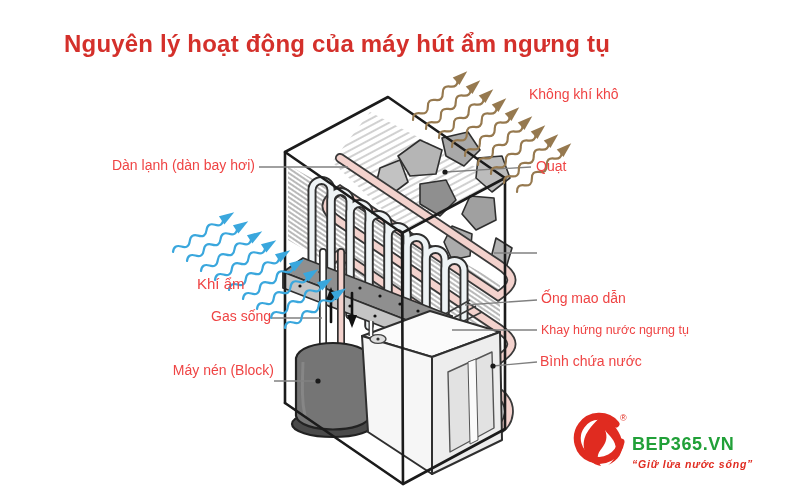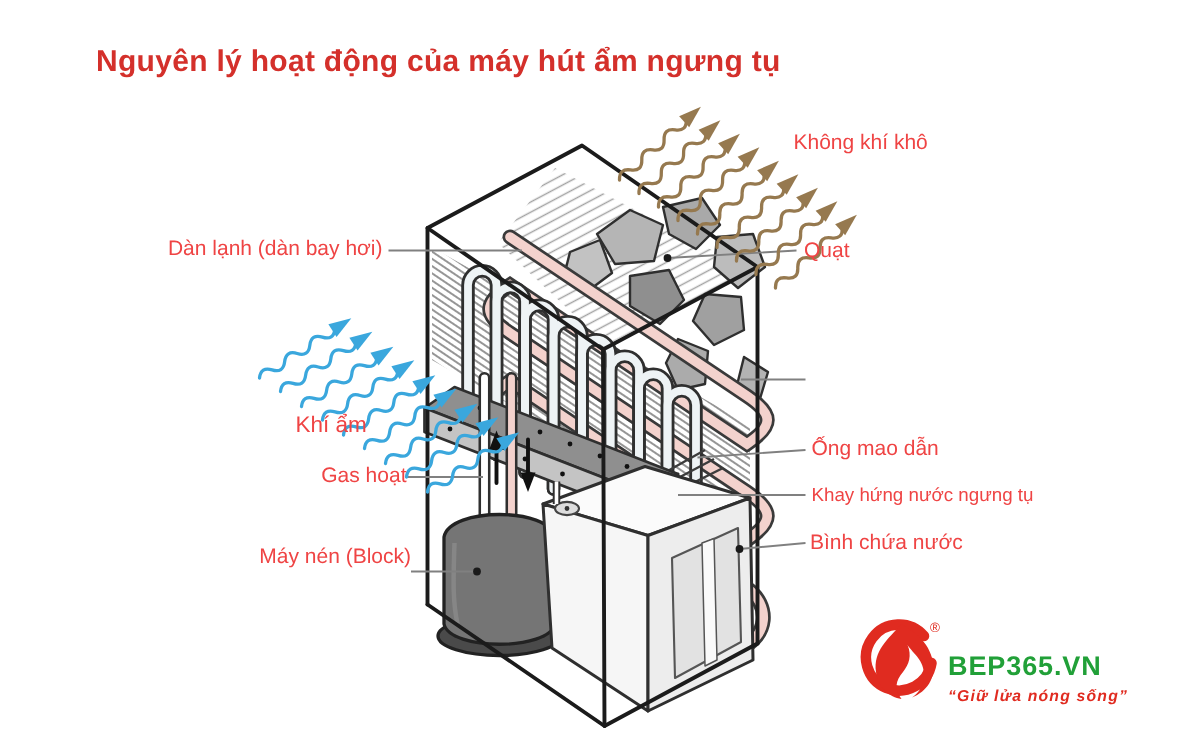--- a/index.html
+++ b/index.html
@@ -1,18 +1,18 @@
 <!DOCTYPE html>
 <html><head>
 <meta charset="utf-8">
 <style>
   html,body{margin:0;padding:0;background:#fff;}
   .canvas{position:relative;width:800px;height:500px;background:#ffffff;overflow:hidden;
           font-family:"Liberation Sans",sans-serif;}
-  .title{position:absolute;left:64px;top:30px;font-size:20px;font-weight:800;
+  .title{position:absolute;left:64px;top:30px;font-size:24px;font-weight:800;
          color:#d4302b;letter-spacing:.2px;white-space:nowrap;}
   .diagram-svg{position:absolute;left:0;top:0;}
   .lbl{position:absolute;font-size:14px;color:#ef4444;white-space:nowrap;line-height:1.1;}
   .lbl.small{font-size:12.5px;}
   .lbl.big{font-size:15px;}
   .lbl.r{text-align:right;}
   .logo{position:absolute;left:572px;top:412px;display:flex;align-items:flex-end;}
   .logo .txt{margin-left:6px;margin-top:10px;}
   .brand{font-size:18px;font-weight:800;color:#21a038;letter-spacing:.6px;line-height:1;}
   .tagline{font-size:10.5px;font-weight:700;font-style:italic;color:#e02b20;
@@ -196,31 +196,31 @@
       <use xlink:href="#wavy-arrow" href="#wavy-arrow" transform="translate(504,183) rotate(-42)"></use>
       <use xlink:href="#wavy-arrow" href="#wavy-arrow" transform="translate(517,192) rotate(-42)"></use>
     </g>
   </svg>
 
   <div class="lbl" style="left:529px;top:87px">Không khí khô</div>
   <div class="lbl r" style="right:545px;top:158px">Dàn lạnh (dàn bay hơi)</div>
   <div class="lbl" style="left:536px;top:159px">Quạt</div>
   <div class="lbl big" style="left:197px;top:276px">Khí ẩm</div>
   <div class="lbl" style="left:541px;top:291px">Ống mao dẫn</div>
-  <div class="lbl r" style="right:529px;top:309px">Gas hoạt</div>
+  <div class="lbl r" style="right:529px;top:309px">Gas sống</div>
   <div class="lbl small" style="left:541px;top:324px">Khay hứng nước ngưng tụ</div>
   <div class="lbl r" style="right:526px;top:363px">Máy nén (Block)</div>
   <div class="lbl" style="left:540px;top:354px">Bình chứa nước</div>
 
   <div class="logo">
     <svg width="54" height="58" viewBox="0 0 54 58">
       <path d="M44,12 A22,22 0 1 0 49,30" fill="none" stroke="#e02b20" stroke-width="7" stroke-linecap="round"></path>
       <path d="M29,4 C20,14 10,22 12,36 C13,46 21,53 29,54 C24,47 25,42 30,36 C34,31 36,25 33,18
                C37,24 44,28 44,38 C44,44 41,50 36,53 C46,49 52,40 50,29 C47,15 37,9 29,4 Z" fill="#e02b20"></path>
     </svg>
     <div class="txt">
       <div class="brand">BEP365.VN</div>
-      <div class="tagline">“Giữ lửa nóng sống”</div>
+      <div class="tagline">“Giữ lửa nước sống”</div>
     </div>
   </div>
   <span class="reg">®</span>
 
 </div>
 
 </body></html>

